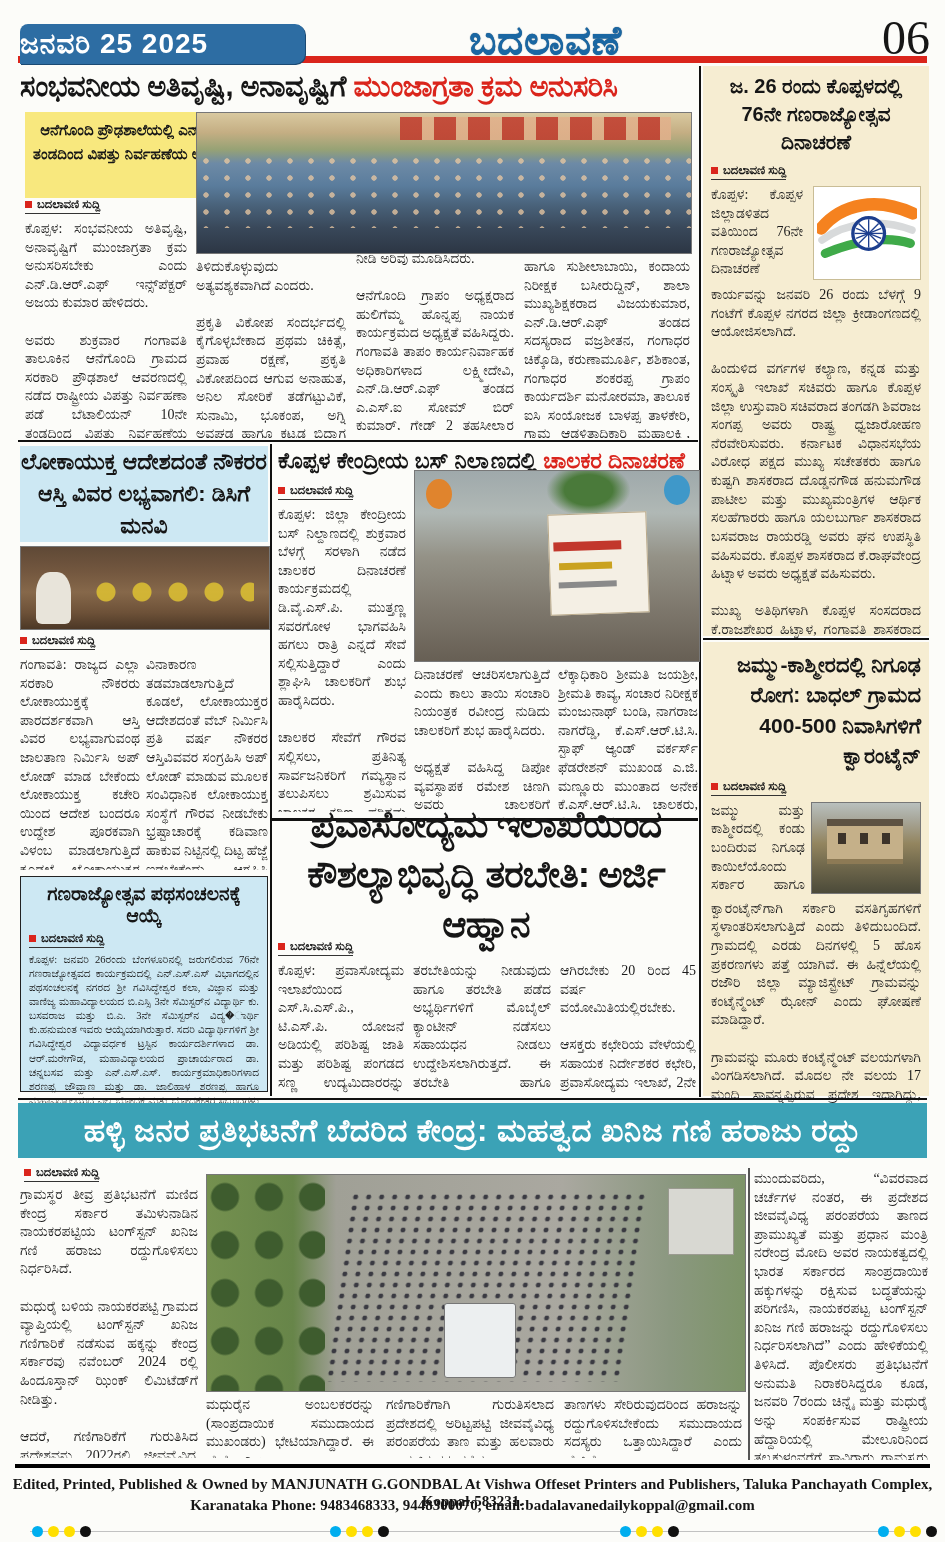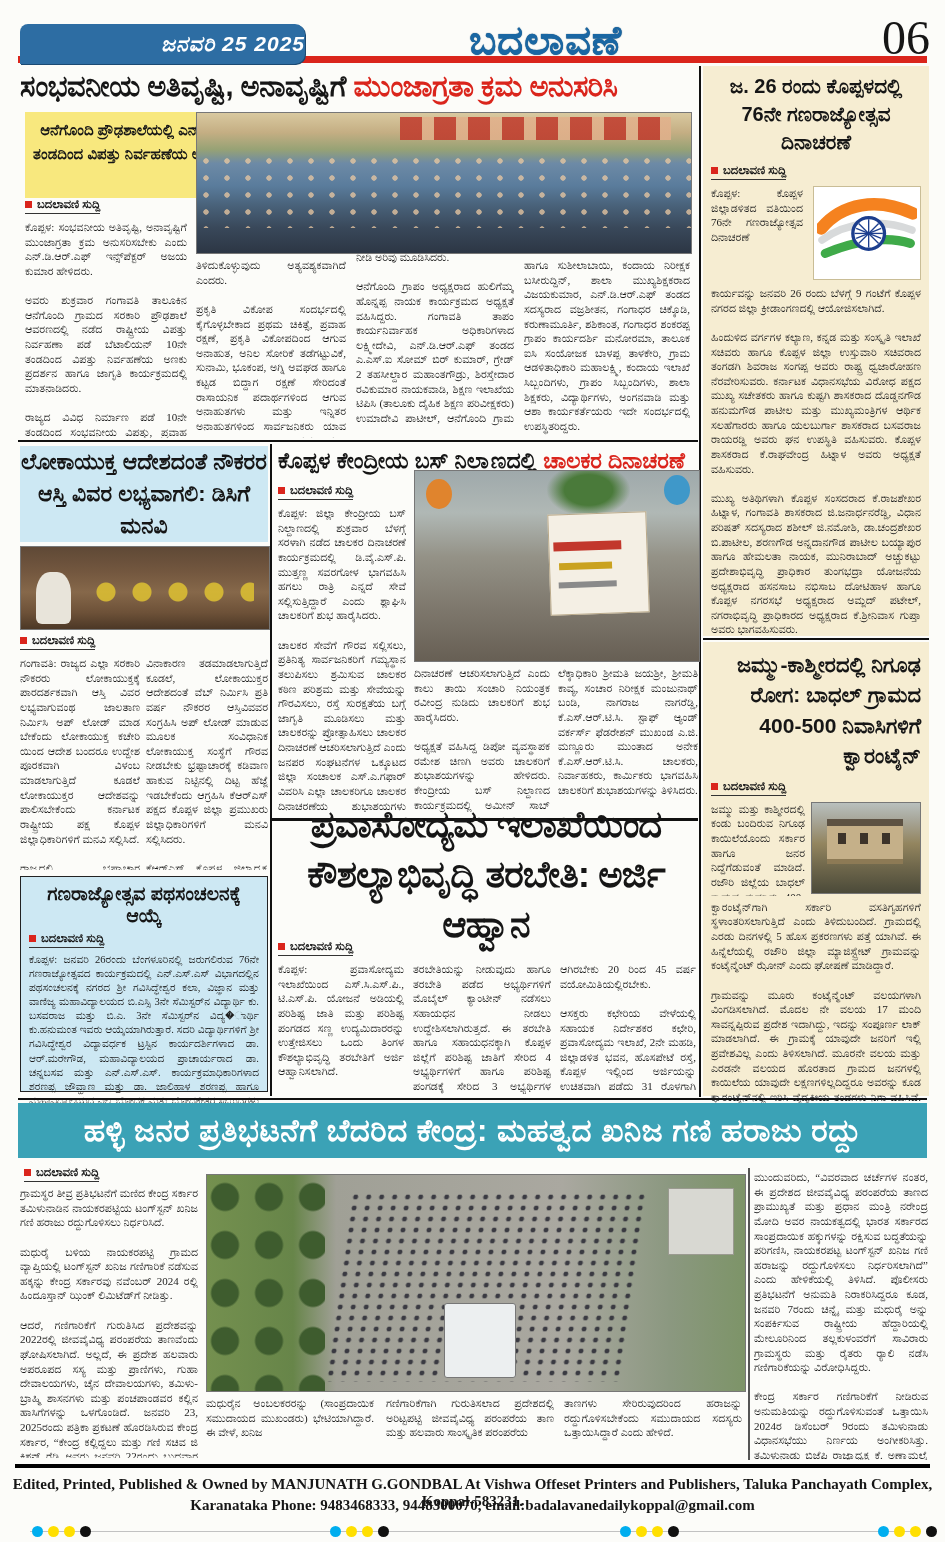--- a/index.html
+++ b/index.html
@@ -1,27 +1,27 @@
 <!DOCTYPE html>
 <html style="--masthead-blue: #1a67a3; --date-box-blue: #2d6da3; --accent-red: #da251c; --cream-bg: #f6edd2; --light-blue-bg: #cde8f3; --yellow-bg: #f8e87e; --teal-bg: #3ba2b6; --reg-cyan: #00aeef; --reg-yellow: #ffdf00; --reg-black: #111111;"><head>
 <meta charset="utf-8">
 <style>
   html,body{margin:0;padding:0;background:#e8e8e4;}
   .page{position:relative;width:945px;height:1542px;background:#fcfcf9;margin:0 auto;
         font-family:"Liberation Serif",serif;color:#161616;overflow:hidden;}
   .abs{position:absolute;}
   .sans{font-family:"Liberation Sans",sans-serif;}
-  .body-text{font-size:11px;line-height:1.33;text-align:justify;white-space:pre-line;
+  .body-text{font-size:14px;line-height:1.33;text-align:justify;white-space:pre-line;
              overflow:hidden;color:#1c1c1c;}
   .rule-h{background:#111;}
   .rule-v{background:#111;}
   
   .date-box{background:var(--date-box-blue,#2d6da3);color:#fff;border-radius:8px 10px 10px 0;
-            display:flex;align-items:center;justify-content:flex-end;font-weight:bold;
-            font-size:21px;letter-spacing:1px;box-shadow:1px 1px 0 #1b4a73;font-style:italic;}
+            display:flex;align-items:center;justify-content:flex-start;font-weight:bold;
+            font-size:28px;letter-spacing:1px;box-shadow:1px 1px 0 #1b4a73;}
   .masthead-title{color:var(--masthead-blue,#1a67a3);font-weight:bold;font-size:40px;
             text-align:right;letter-spacing:1px;text-shadow:0 0 1px #0d3f66;}
   .page-num{font-size:48px;text-align:right;font-family:"Liberation Serif",serif;}
   .red-bar{background:var(--accent-red,#da251c);}
   
   .hl-main{font-weight:bold;font-size:29px;white-space:nowrap;letter-spacing:-0.5px;}
   .hl-red{color:var(--accent-red,#da251c);}
   .subhead-yellow{background:var(--yellow-bg,#f8e87e);font-weight:bold;font-size:15px;
             line-height:1.6;text-align:center;padding:6px 8px;}
   .hl-box-blue{background:var(--light-blue-bg,#cde8f3);font-weight:bold;font-size:22px;

